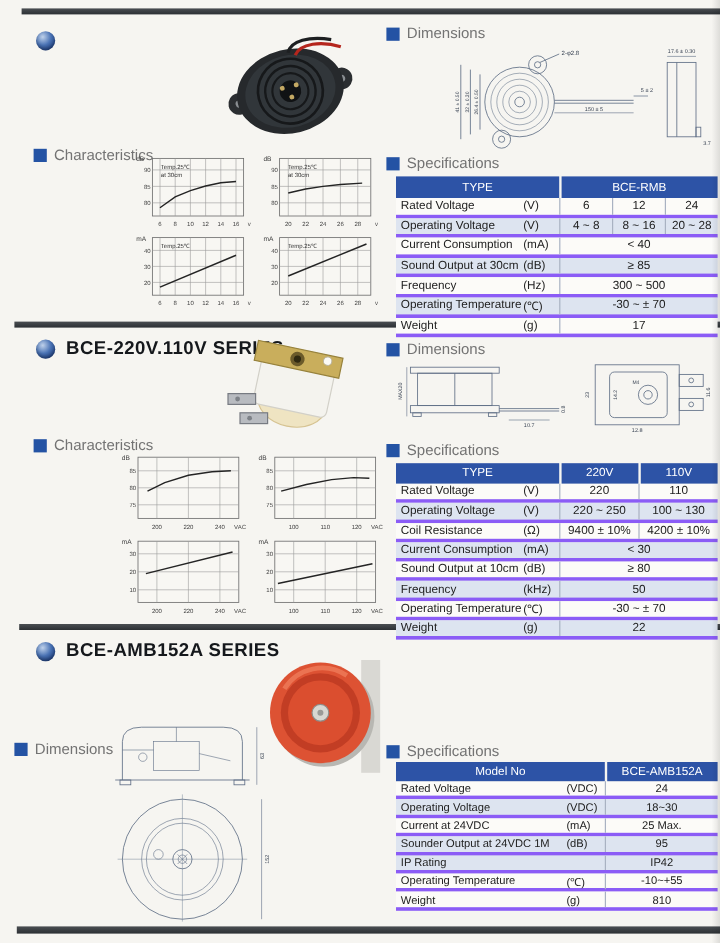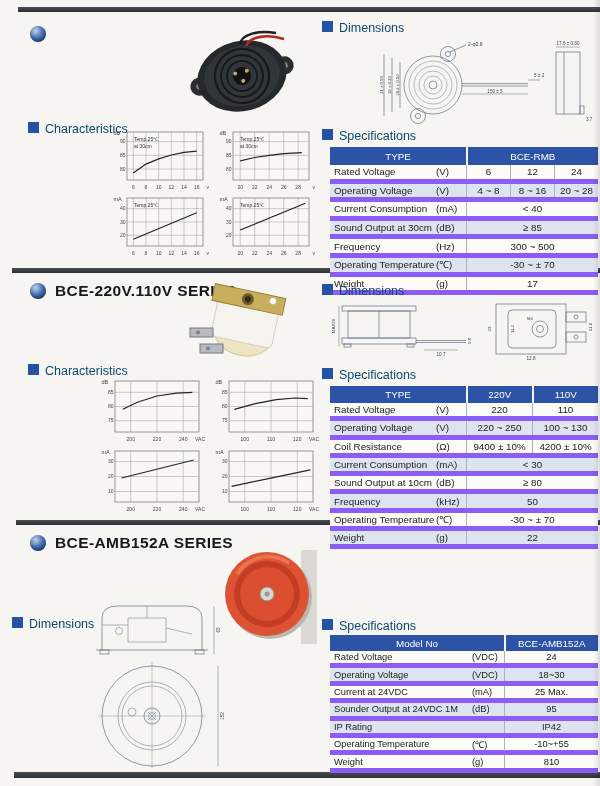--- a/index.html
+++ b/index.html
@@ -5,33 +5,33 @@
   html,body{margin:0;padding:0;}
   body{background:#e8e6e2;font-family:"Liberation Sans",sans-serif;}
   .page{position:relative;width:600px;height:786px;background:#f6f5f1;overflow:hidden;}
   .page::after{content:"";position:absolute;right:0;top:0;width:7px;height:100%;
     background:linear-gradient(to right,rgba(0,0,0,0),rgba(0,0,0,.10));pointer-events:none;}
   .bar{position:absolute;height:5px;background:linear-gradient(to bottom,#4a4e52,#2c3034);}
   .series-title{position:absolute;font-size:15.5px;font-weight:bold;color:#15181c;letter-spacing:.4px;white-space:nowrap;}
   .sphere{position:absolute;width:16px;height:16px;border-radius:50%;
     background:radial-gradient(circle at 35% 30%,#bfd1ea,#4a73b5 45%,#1b3b7c 85%);
     box-shadow:inset 0 -2px 3px rgba(0,0,0,.25);}
-  .subhead{position:absolute;display:flex;gap:6px;font-size:12.5px;color:#0c4a6e;white-space:nowrap;}
+  .subhead{position:absolute;display:flex;align-items:center;gap:6px;font-size:12.5px;color:#737373;white-space:nowrap;}
   .subhead .sq{width:11px;height:11px;background:#2453a4;flex:0 0 auto;}
   
   .chart-grid{position:absolute;display:flex;flex-wrap:wrap;}
   .chart-grid svg{display:block;}
   
   .spec-table{position:absolute;font-size:9.8px;color:#222;}
   .spec-table .thead{display:grid;gap:1.5px;background:#f6f5f1;}
   .spec-table .hcell{background:#2d53a6;color:#fff;text-align:center;display:flex;align-items:center;justify-content:center;}
   .t1 .thead{grid-template-columns:136px 1fr;height:18px;}
   .t2 .thead{grid-template-columns:136px 1fr 1fr;height:17px;}
   .t3 .thead{grid-template-columns:174px 1fr;height:16px;}
-  .spec-table .row{display:grid;align-items:center;border-bottom:5px solid #8b5cf6;background:#fcfbf8;}
+  .spec-table .row{display:grid;align-items:center;border-bottom:3px solid #8b5cf6;background:#fcfbf8;}
   .spec-table .row.alt{background:#dde4f0;}
   .t1 .row{grid-template-columns:106px 30px 1fr 1fr 1fr;height:13.6px;}
   .t2 .row{grid-template-columns:106px 30px 1fr 1fr;height:13.3px;}
   .t3 .row{grid-template-columns:142px 32px 1fr;height:12.4px;font-size:9.3px;}
   .spec-table .lbl{padding-left:4px;white-space:nowrap;overflow:hidden;}
   .spec-table .unit{white-space:nowrap;}
   .spec-table .val{text-align:center;align-self:stretch;display:flex;align-items:center;justify-content:center;border-left:1px solid #a9b2c2;white-space:nowrap;}
   
   svg text{font-family:"Liberation Sans",sans-serif;}
   .draw{position:absolute;}

